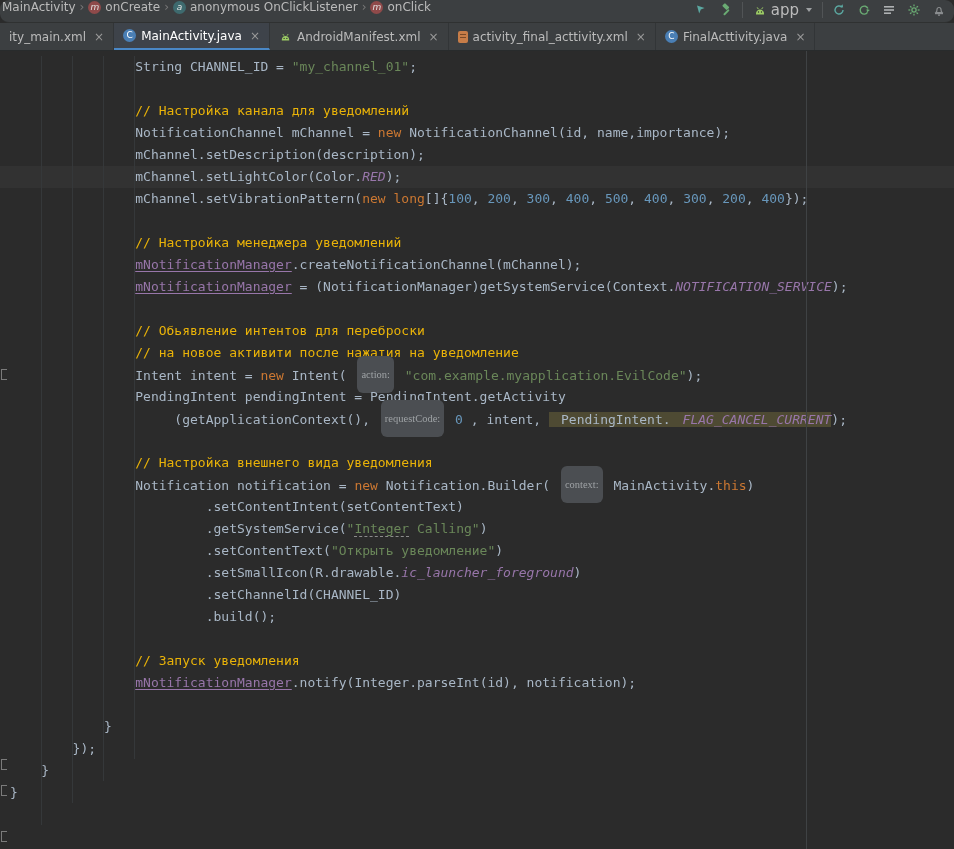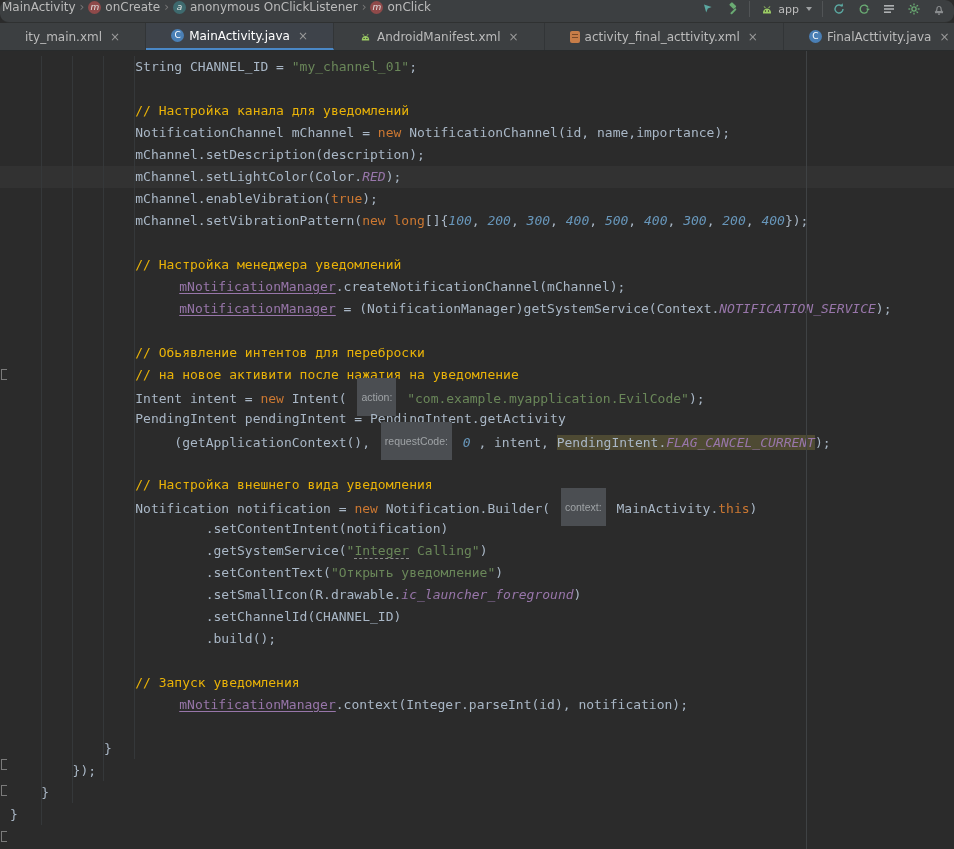--- a/index.html
+++ b/index.html
@@ -17,30 +17,30 @@
   .bicon{
     width:13px;height:13px;border-radius:50%;margin-right:4px;
     display:inline-flex;align-items:center;justify-content:center;
     font-size:9px;line-height:1;color:#e3e3e3;font-style:italic;
   }
   .bicon.method{background:#8f4a4a;}
   .bicon.anon{background:#3e6a6e;}
   .sep{color:#787878;margin:0 4px;}
   .tb-right{display:flex;align-items:center;gap:7px;}
   .tbtn{width:18px;height:18px;display:inline-flex;align-items:center;justify-content:center;border-radius:3px;}
-  .selector{display:flex;align-items:center;gap:4px;color:#bcbcbc;font-size:11px;padding:1px 3px;white-space:nowrap;}
+  .selector{display:flex;align-items:center;gap:4px;color:#bcbcbc;font-size:15px;padding:1px 3px;white-space:nowrap;}
   .caret{width:0;height:0;border-left:3.5px solid transparent;border-right:3.5px solid transparent;border-top:4px solid #9da0a2;margin-left:3px;}
   .vsep{width:1px;height:16px;background:#515456;}
   
   .tabbar{
     height:27px;background:#3c3f41;display:flex;align-items:stretch;
     border-bottom:1px solid #282b2c;overflow:hidden;
   }
   .tab{
-    display:flex;align-items:center;gap:5px;padding:0 25px;font-size:12px;color:#bbbbbb;
+    display:flex;align-items:center;gap:5px;padding:0 9px;font-size:12px;color:#bbbbbb;
     border-right:1px solid #323537;white-space:nowrap;cursor:default;box-sizing:border-box;
   }
   .tab.active{background:#3e434a;color:#ffffff;border-bottom:2px solid #4a88c7;}
   .tclose{color:#9a9a9a;font-size:12px;margin-left:3px;line-height:1;}
   .ticon{display:inline-flex;align-items:center;justify-content:center;}
   .ticon.jc{
     width:13px;height:13px;border-radius:50%;background:#4a7fb5;color:#ffffff;
     font-size:9px;line-height:1;
   }
   .ticon.file{
@@ -52,29 +52,29 @@
     position:relative;height:799px;background:#2b2b2b;
     font-family:"DejaVu Sans Mono","Liberation Mono",monospace;font-size:13px;
   }
   #code{position:absolute;left:0;top:5px;right:0;}
   .line{height:22px;line-height:22px;white-space:pre;padding-left:10px;}
   .line.cur{background:#323232;}
   .line .p{color:#a9b7c6;}
   .line .k{color:#cc7832;}
   .line .s{color:#6a8759;}
   .line .c{color:#eab308;}
-  .line .n{color:#6897bb;font-style:italic;}
-  .line .f{color:#9876aa;text-decoration:underline;text-underline-offset:2px;margin-left:44px;}
+  .line .n{color:#6897bb;}
+  .line .f{color:#9876aa;text-decoration:underline;text-underline-offset:2px;}
   .line .i{color:#9876aa;font-style:italic;}
   .line .m{color:#a9b7c6;}
   .line .u{border-bottom:1px dashed #8c8c8c;}
-  .line .sel{background:#4e4a33;}
+  .line .sel{background:#4e4a33;padding-left:12px;}
   .line .h{
-    font-family:Liberation Sans, sans-serif;font-style:normal;font-size:10.5px;
-    background:#4b4e52;color:#9fa3a6;border-radius:0;padding:13px 4px;margin:0 3px;
+    font-family:Liberation Serif, serif;font-style:normal;font-size:10.5px;
+    background:#4b4e52;color:#9fa3a6;border-radius:6px;padding:13px 4px;margin:0 3px;
     vertical-align:1.5px;
   }
   .vguide{position:absolute;width:1px;background:#35383a;}
   .vguide.margin{background:#3f4244;}
   .gmark{
     position:absolute;left:1px;width:5px;height:9px;
     border:1px solid #8f8f8f;border-right:none;opacity:.8;
   }
 </style>
 </head>
@@ -209,44 +209,43 @@
   </div>
 
 <div class="editor">
   <div id="code">
       <div class="line"><span class="p">                String CHANNEL_ID = </span><span class="s">"my_channel_01"</span><span class="p">;</span></div>
       <div class="line">&nbsp;</div>
       <div class="line"><span class="c">                // Настройка канала для уведомлений</span></div>
       <div class="line"><span class="p">                NotificationChannel mChannel = </span><span class="k">new</span><span class="p"> NotificationChannel(id, name,importance);</span></div>
       <div class="line"><span class="p">                mChannel.setDescription(description);</span></div>
       <div class="line cur"><span class="p">                mChannel.setLightColor(Color.</span><span class="i">RED</span><span class="p">);</span></div>
-      <div class="line"><span class="p">                mChannel.enableVibration(</span><span class="k">true</span><span class="p">);</span></div>
       <div class="line"><span class="p">                mChannel.setVibrationPattern(</span><span class="k">new</span><span class="p"> </span><span class="k">long</span><span class="p">[]{</span><span class="n">100</span><span class="p">, </span><span class="n">200</span><span class="p">, </span><span class="n">300</span><span class="p">, </span><span class="n">400</span><span class="p">, </span><span class="n">500</span><span class="p">, </span><span class="n">400</span><span class="p">, </span><span class="n">300</span><span class="p">, </span><span class="n">200</span><span class="p">, </span><span class="n">400</span><span class="p">});</span></div>
       <div class="line">&nbsp;</div>
       <div class="line"><span class="c">                // Настройка менеджера уведомлений</span></div>
       <div class="line"><span class="p">                </span><span class="f">mNotificationManager</span><span class="p">.createNotificationChannel(mChannel);</span></div>
       <div class="line"><span class="p">                </span><span class="f">mNotificationManager</span><span class="p"> = (NotificationManager)getSystemService(Context.</span><span class="i">NOTIFICATION_SERVICE</span><span class="p">);</span></div>
       <div class="line">&nbsp;</div>
       <div class="line"><span class="c">                // Обьявление интентов для переброски</span></div>
       <div class="line"><span class="c">                // на новое активити после нажатия на уведомление</span></div>
       <div class="line"><span class="p">                Intent intent = </span><span class="k">new</span><span class="p"> Intent( </span><span class="h">action:</span><span class="p"> </span><span class="s">"com.example.myapplication.EvilCode"</span><span class="p">);</span></div>
       <div class="line"><span class="p">                PendingIntent pendingIntent = PendingIntent.</span><span class="m">getActivity</span></div>
       <div class="line"><span class="p">                     (getApplicationContext(), </span><span class="h">requestCode:</span><span class="p"> </span><span class="n">0</span><span class="p"> , intent, </span><span class="p sel">PendingIntent.</span><span class="i sel">FLAG_CANCEL_CURRENT</span><span class="p">);</span></div>
       <div class="line">&nbsp;</div>
       <div class="line"><span class="c">                // Настройка внешнего вида уведомления</span></div>
       <div class="line"><span class="p">                Notification notification = </span><span class="k">new</span><span class="p"> Notification.Builder( </span><span class="h">context:</span><span class="p"> MainActivity.</span><span class="k">this</span><span class="p">)</span></div>
-      <div class="line"><span class="p">                         .setContentIntent(notification)</span></div>
+      <div class="line"><span class="p">                         .setContentIntent(setContentText)</span></div>
       <div class="line"><span class="p">                         .getSystemService(</span><span class="s">"</span><span class="s u">Integer</span><span class="s"> Calling"</span><span class="p">)</span></div>
       <div class="line"><span class="p">                         .setContentText(</span><span class="s">"Открыть уведомление"</span><span class="p">)</span></div>
       <div class="line"><span class="p">                         .setSmallIcon(R.drawable.</span><span class="i">ic_launcher_foreground</span><span class="p">)</span></div>
       <div class="line"><span class="p">                         .setChannelId(CHANNEL_ID)</span></div>
       <div class="line"><span class="p">                         .build();</span></div>
       <div class="line">&nbsp;</div>
       <div class="line"><span class="c">                // Запуск уведомления</span></div>
-      <div class="line"><span class="p">                </span><span class="f">mNotificationManager</span><span class="p">.context(Integer.</span><span class="m">parseInt</span><span class="p">(id), notification);</span></div>
+      <div class="line"><span class="p">                </span><span class="f">mNotificationManager</span><span class="p">.notify(Integer.</span><span class="m">parseInt</span><span class="p">(id), notification);</span></div>
       <div class="line">&nbsp;</div>
       <div class="line"><span class="p">            }</span></div>
       <div class="line"><span class="p">        });</span></div>
       <div class="line"><span class="p">    }</span></div>
       <div class="line"><span class="p">}</span></div>
     </div>
 
   <span class="gmark" style="top:318px"></span>
   <span class="gmark" style="top:708px"></span>
   <span class="gmark" style="top:734px"></span>

